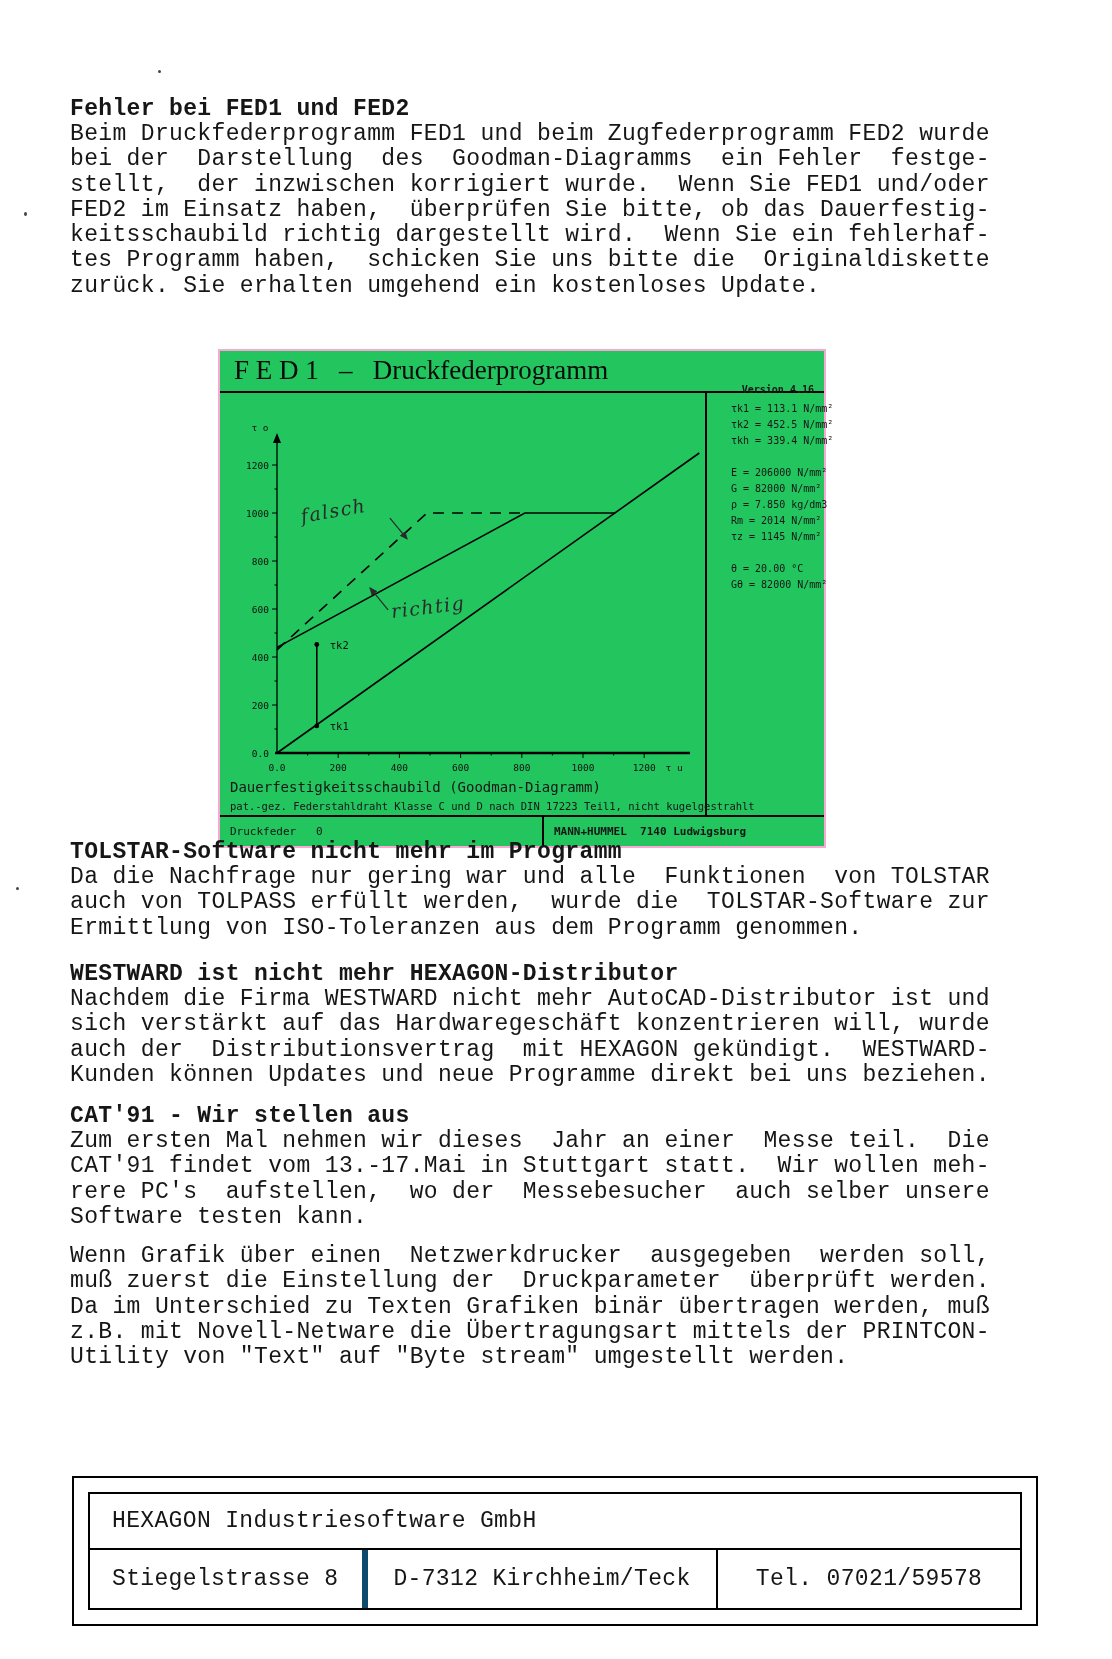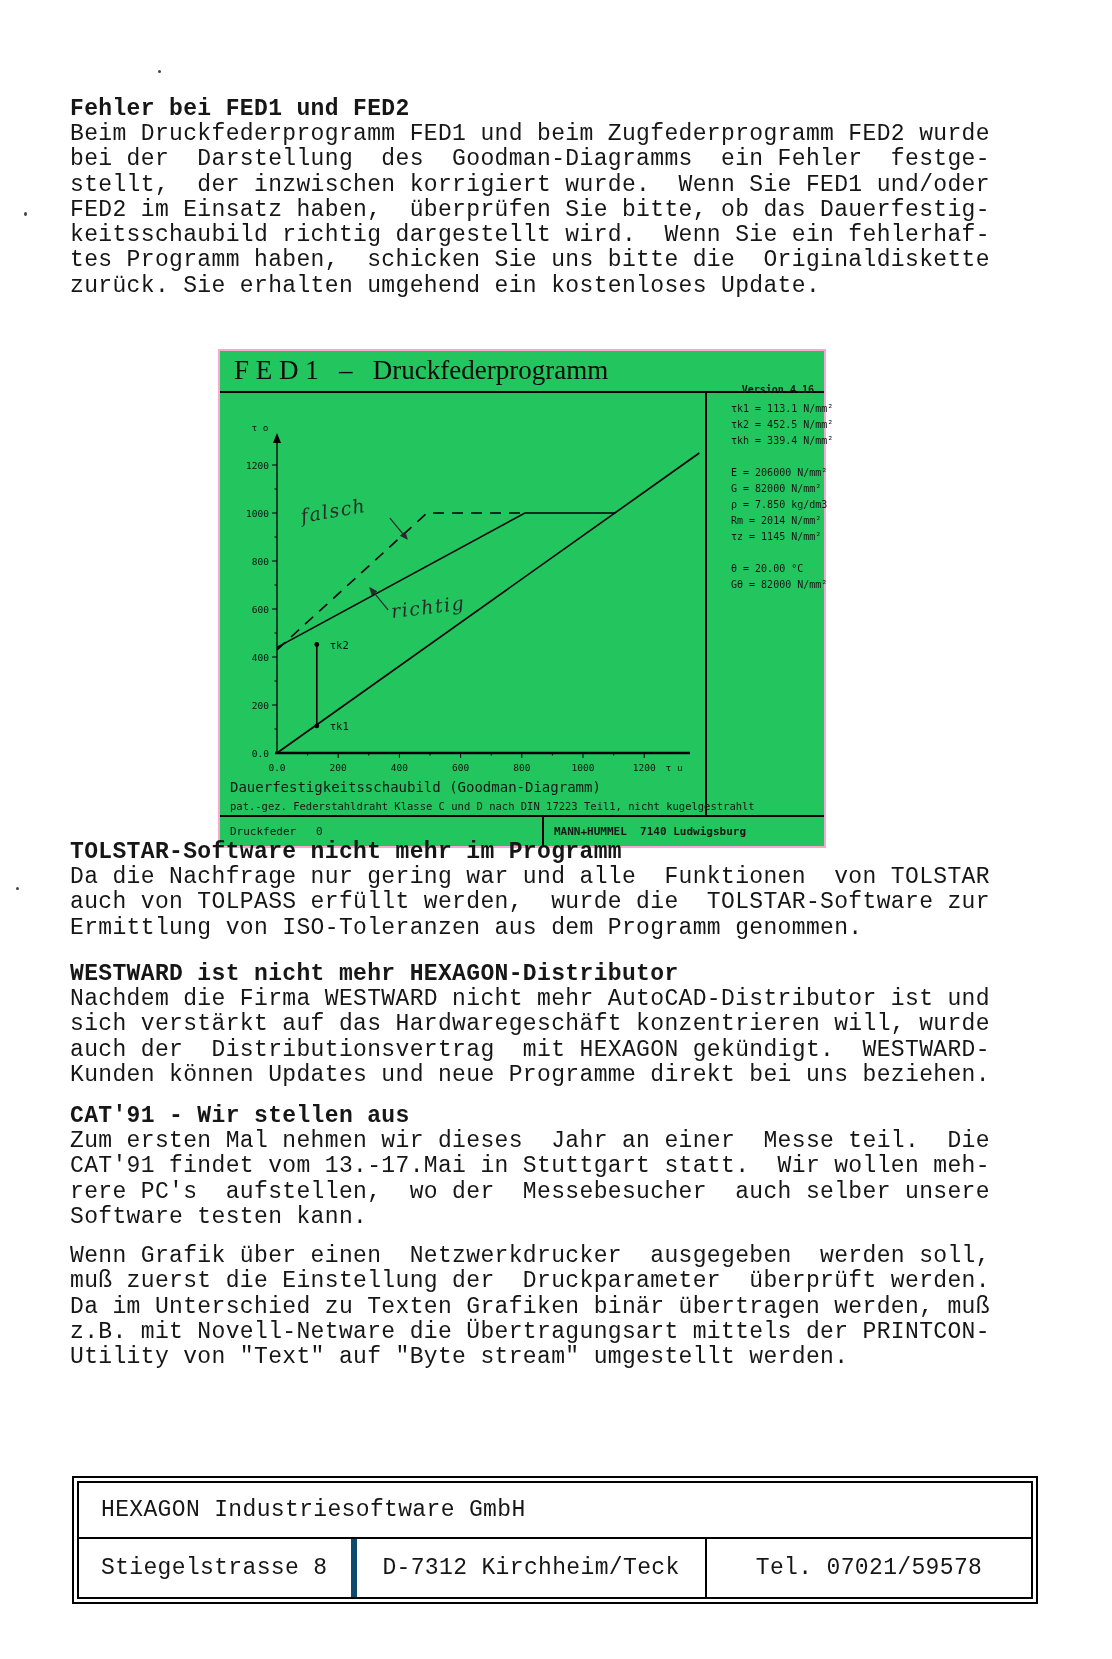--- a/index.html
+++ b/index.html
@@ -26,21 +26,21 @@
                 font-size:14px;white-space:pre;}
   .fed-caption2{position:absolute;left:10px;top:449px;font-family:"DejaVu Sans Mono",monospace;
                 font-size:10.5px;white-space:pre;}
   .fed-status{position:absolute;left:0;right:0;bottom:0;height:29px;border-top:2px solid #000;
               font-family:"DejaVu Sans Mono",monospace;font-size:11px;}
   .fed-status-left{position:absolute;left:10px;top:8px;white-space:pre;}
   .fed-status-div{position:absolute;left:322px;top:0;bottom:0;width:2px;background:#000;}
   .fed-status-right{position:absolute;left:334px;top:8px;white-space:pre;font-weight:bold;}
   
   .footer-outer{position:absolute;left:72px;top:1476px;width:966px;border:2px solid #000;
-                padding:3px;box-sizing:border-box;}
+                padding:14px;box-sizing:border-box;}
   .footer-inner{border:2px solid #000;}
   .footer-row1{height:54px;border-bottom:2px solid #000;display:flex;align-items:center;
                padding-left:22px;font-size:23px;letter-spacing:.35px;}
   .footer-row2{height:58px;display:flex;align-items:stretch;font-size:23px;letter-spacing:.35px;}
   .footer-cell{display:flex;align-items:center;}
   .footer-cell-1{width:272px;padding-left:22px;box-sizing:border-box;}
   .footer-cell-2{width:348px;border-left:6px solid #0c4a6e;justify-content:center;}
   .footer-cell-3{flex:1;border-left:2px solid #000;justify-content:center;}
 </style>
 </head>

